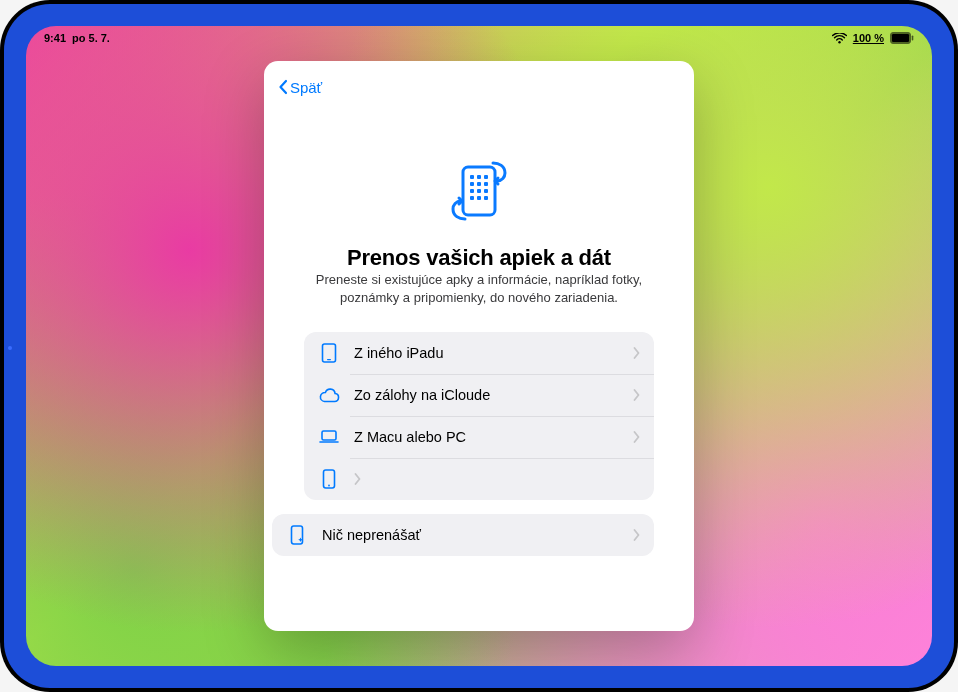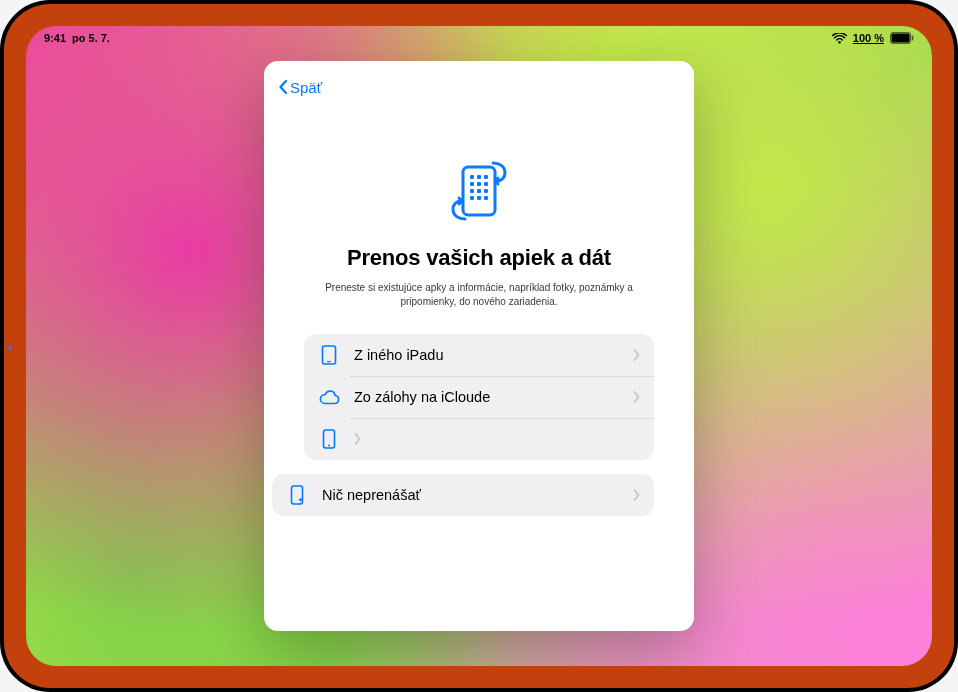--- a/index.html
+++ b/index.html
@@ -12,21 +12,21 @@
     }
     .device-frame {
       width: 958px; height: 692px;
       background: #000;
       border-radius: 50px;
       padding: 4px;
       position: relative;
     }
     .bezel {
       width: 100%; height: 100%;
-      background: #c2410c;
+      background: #1d4ed8;
       border-radius: 46px;
       padding: 22px;
     }
     .screen {
       width: 100%; height: 100%;
       border-radius: 30px;
       position: relative;
       overflow: hidden;
       background:
         radial-gradient(circle at 18% 35%, #e93ba3 0%, rgba(233,59,163,0) 45%),
@@ -73,25 +73,25 @@
     .back-btn svg { display: block; }
 
     .card-body {
       padding: 55px 40px 0;
       display: flex; flex-direction: column; align-items: center;
       text-align: center;
     }
     .hero-icon { margin-bottom: 16px; }
     .title {
       font-size: 22px; font-weight: 700;
-      color: #000; margin-bottom: 10px;
+      color: #000; 
       letter-spacing: -0.2px;
     }
     .subtitle {
-      font-size: 10px; color: #3a3a3c;
+      font-size: 13px; color: #3a3a3c;
       line-height: 1.35;
       max-width: 330px;
     }
 
     .list-group {
       margin: 26px 40px 0;
       border-radius: 12px;
       background: #f0f0f3;
       overflow: hidden;
     }
@@ -219,20 +219,34 @@
             </span>
             <span class="option-label">Zo zálohy na iCloude</span>
             <span class="chevron">
               <svg width="7" height="12" viewBox="0 0 7 12">
                   <path d="m1.5 1 4 5-4 5" stroke="#c6c6c8" stroke-width="1.8" stroke-linecap="round" stroke-linejoin="round" fill="none"></path>
                 </svg>
             </span>
           </div>
           <div class="option-row">
             <span class="option-icon">
+              <svg width="22" height="16" viewBox="0 0 22 16" fill="none">
+                  <rect x="4" y="2" width="14" height="9" rx="1.5" stroke="#007aff" stroke-width="1.6"></rect>
+                  <path d="M2 13h18" stroke="#007aff" stroke-width="1.6" stroke-linecap="round"></path>
+                </svg>
+            </span>
+            <span class="option-label">Z Macu alebo PC</span>
+            <span class="chevron">
+              <svg width="7" height="12" viewBox="0 0 7 12">
+                  <path d="m1.5 1 4 5-4 5" stroke="#c6c6c8" stroke-width="1.8" stroke-linecap="round" stroke-linejoin="round" fill="none"></path>
+                </svg>
+            </span>
+          </div>
+          <div class="option-row">
+            <span class="option-icon">
               <svg width="14" height="20" viewBox="0 0 14 20" fill="none">
                   <rect x="1.5" y="1" width="11" height="18" rx="2.2" stroke="#007aff" stroke-width="1.6"></rect>
                   <circle cx="7" cy="16.5" r="0.9" fill="#007aff"></circle>
                 </svg>
             </span>
             <span class="chevron">
               <svg width="7" height="12" viewBox="0 0 7 12">
                   <path d="m1.5 1 4 5-4 5" stroke="#c6c6c8" stroke-width="1.8" stroke-linecap="round" stroke-linejoin="round" fill="none"></path>
                 </svg>
             </span>

